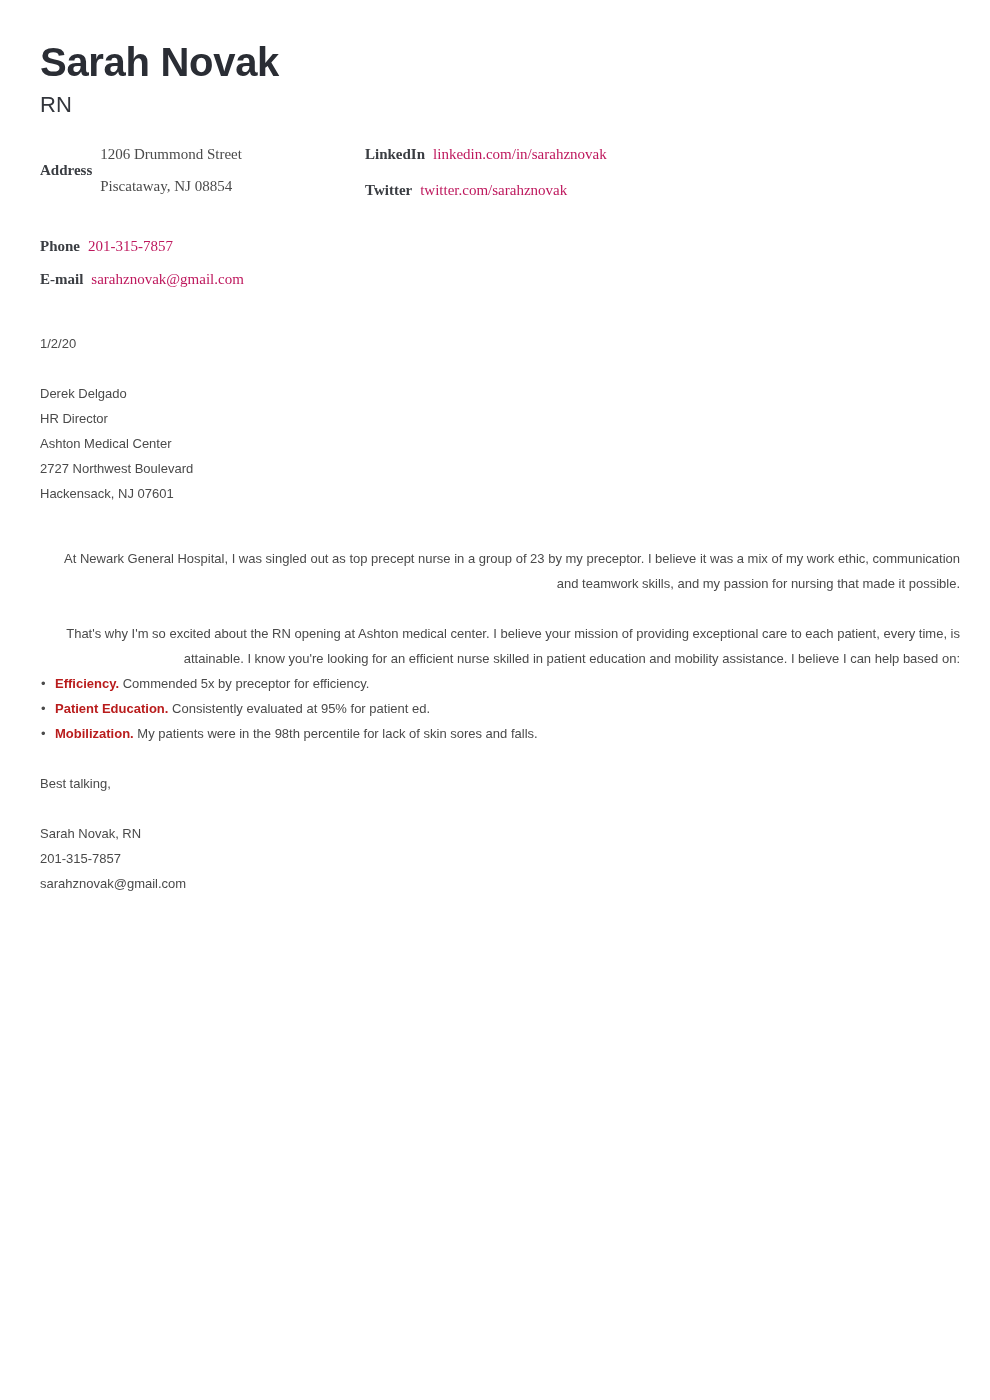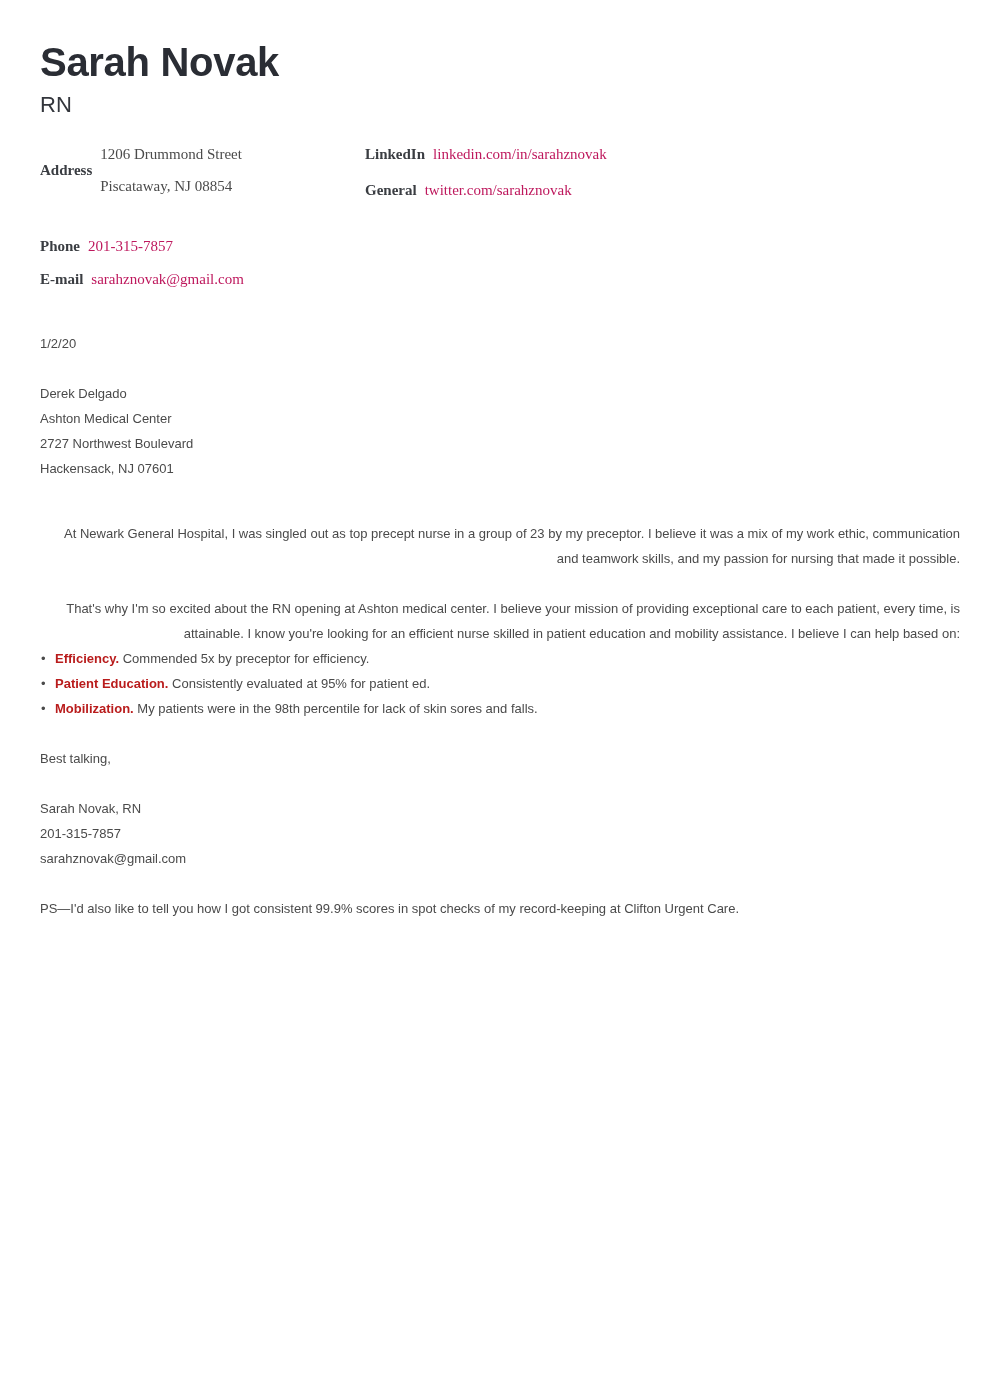--- a/index.html
+++ b/index.html
@@ -158,33 +158,34 @@
     </div>
 
     <div class="contact-col-right">
 
       <div class="contact-row">
         <span class="contact-label">LinkedIn</span>
         <span class="contact-value">linkedin.com/in/sarahznovak</span>
       </div>
 
       <div class="contact-row">
-        <span class="contact-label">General</span>
+        <span class="contact-label">Twitter</span>
         <span class="contact-value">twitter.com/sarahznovak</span>
       </div>
 
     </div>
   </div>
 
   <div class="letter">
 
     <div class="date">1/2/20</div>
 
     <div class="recipient">
       <div>Derek Delgado</div>
+      <div>HR Director</div>
       <div>Ashton Medical Center</div>
       <div>2727 Northwest Boulevard</div>
       <div>Hackensack, NJ 07601</div>
     </div>
 
 
     <p class="para">At Newark General Hospital, I was singled out as top precept nurse in a group of 23 by my preceptor. I believe it was a mix of my work ethic, communication and teamwork skills, and my passion for nursing that made it possible.</p>
 
     <p class="para no-gap">That's why I'm so excited about the RN opening at Ashton medical center. I believe your mission of providing exceptional care to each patient, every time, is attainable. I know you're looking for an efficient nurse skilled in patient education and mobility assistance. I believe I can help based on:</p>
 
@@ -205,16 +206,15 @@
 
 
     <div class="closing">Best talking,</div>
 
     <div class="signature">
       <div>Sarah Novak, RN</div>
       <div>201-315-7857</div>
       <div>sarahznovak@gmail.com</div>
     </div>
 
-    <div class="ps">PS—I'd also like to tell you how I got consistent 99.9% scores in spot checks of my record-keeping at Clifton Urgent Care.</div>
 
   </div>
 </div>
 
 </body></html>

